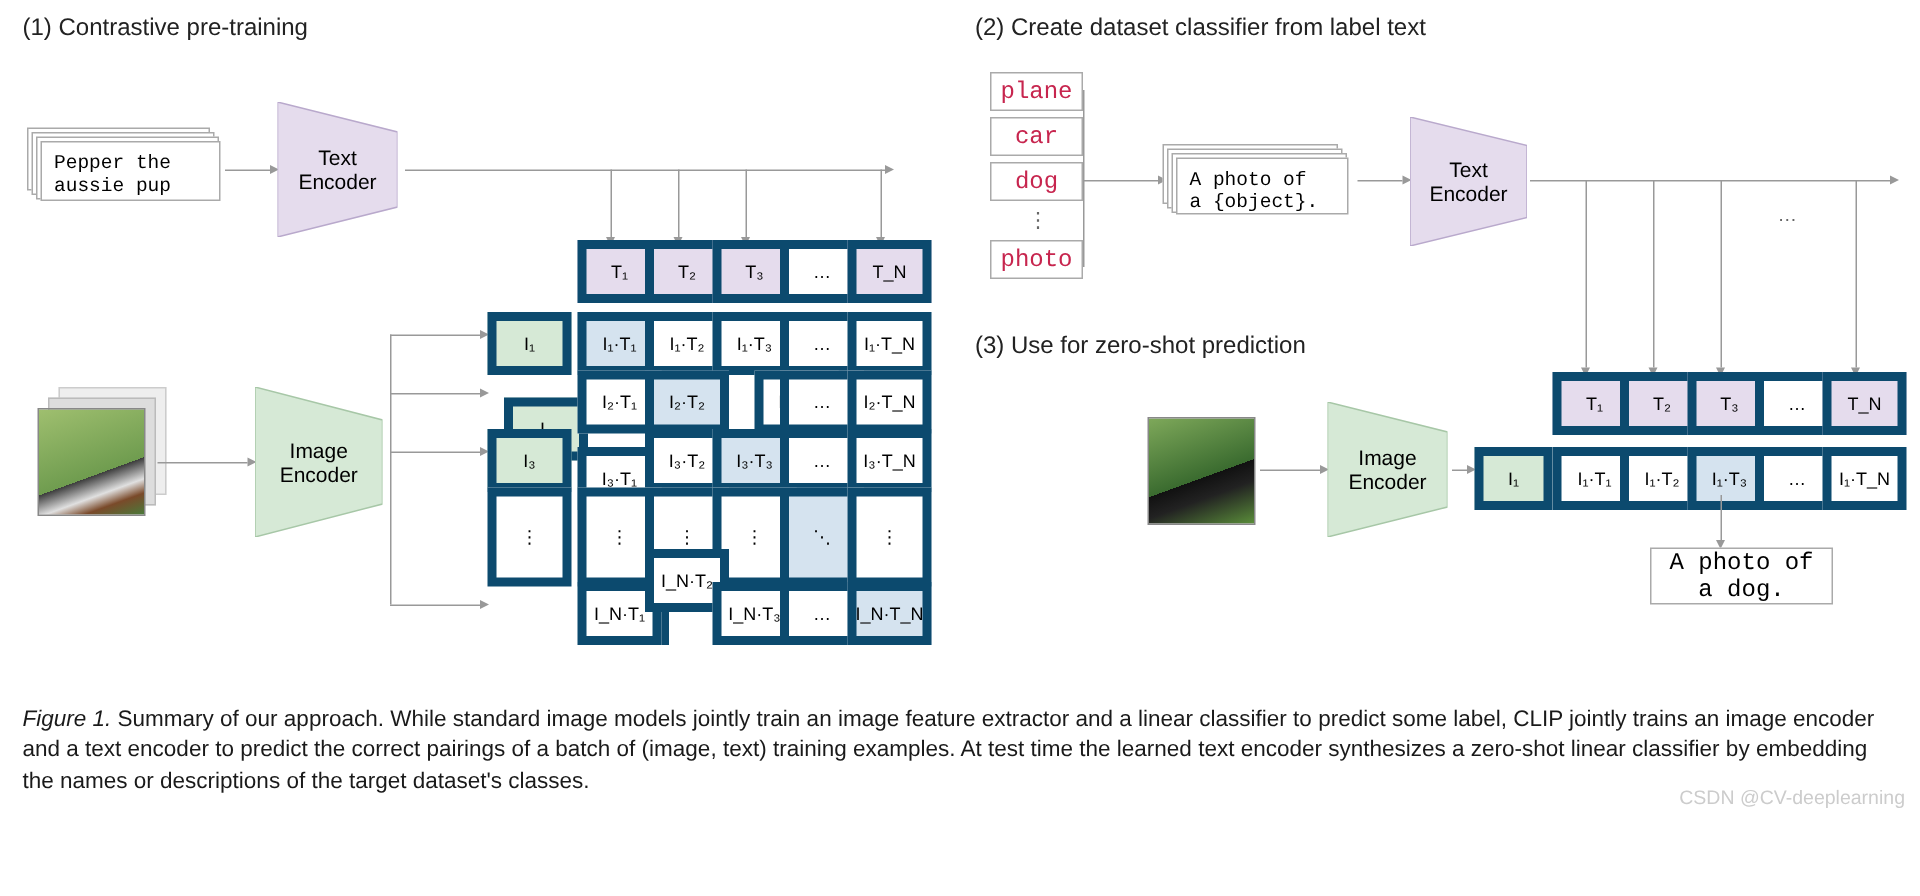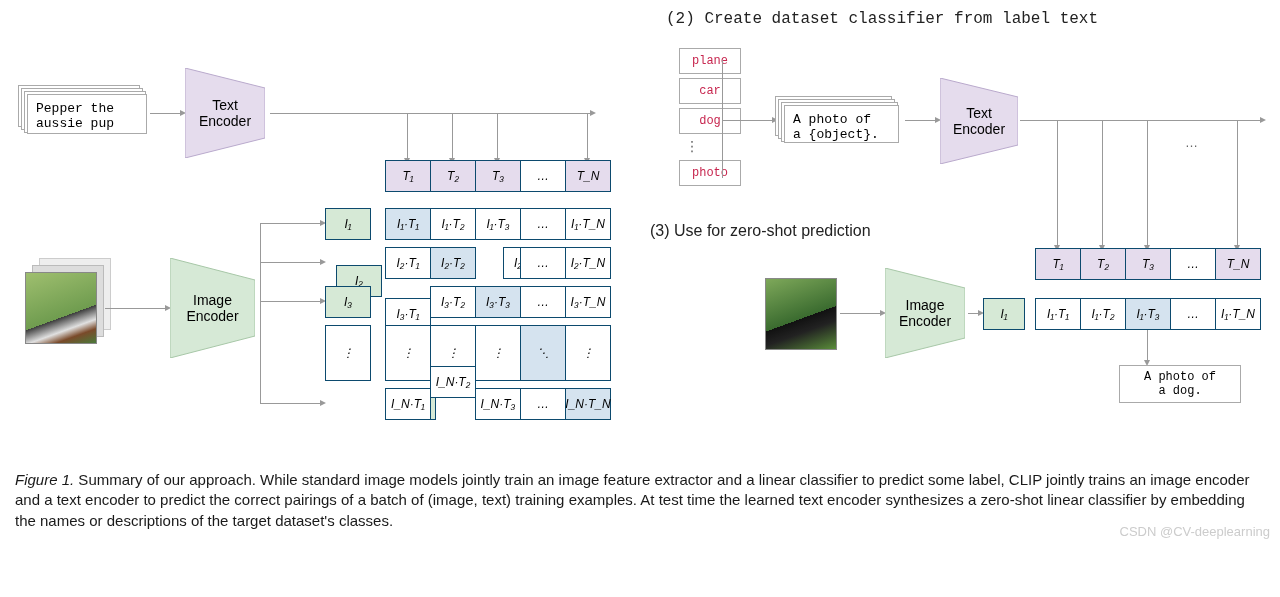--- a/index.html
+++ b/index.html
@@ -6,47 +6,48 @@
     margin: 0;
     font-family: -apple-system, BlinkMacSystemFont, "Segoe UI", Helvetica, sans-serif;
     background: #fff;
     width: 1280px;
     height: 597px;
     position: relative;
   }
   .canvas { position: relative; width: 1280px; height: 597px; }
   .section-title { position: absolute; font-size: 16px; color: #222; }
   .mono { font-family: "Courier New", monospace; font-size: 13px; }
-  .box { position: absolute; border: 1px solid #aaa; background: #fff; display:flex; align-items:center; justify-content:center; text-align:center; font-size:12px;margin-left:19px; }
+  .box { position: absolute; border: 1px solid #aaa; background: #fff; display:flex; align-items:center; justify-content:center; text-align:center; font-size:16px; }
   .stack { position:absolute; width:120px; height:50px; }
   .stack .layer { position:absolute; border:1px solid #aaa; background:#fff; width:100%; height:100%; }
   .l0{top:0;left:0;} .l1{top:3px;left:3px;} .l2{top:6px;left:6px;}
   .stack .front { position:absolute; top:9px; left:9px; border:1px solid #aaa; background:#fff; width:100%; height:100%; padding:6px 8px; box-sizing:border-box; text-align:left;}
   .trap { position:absolute; }
   .trap svg { display:block; }
   .trap .lbl { position:absolute; width:100%; top:50%; transform:translateY(-50%); text-align:center; font-size:14px; }
-  .cell { position:absolute; border:1px solid #0c4a6e; background:#fff; display:flex; align-items:center; justify-content:center; font-size:12px;font-style:italic; }
+  .cell { position:absolute; border:6px solid #0c4a6e; background:#fff; display:flex; align-items:center; justify-content:center; font-size:12px; }
   .purple { background:#e5dced; }
   .green  { background:#d6e9d6; }
   .blue   { background:#d5e3ef; }
   .arrow-h { position:absolute; height:1px; background:#999; }
   .arrow-h:after { content:""; position:absolute; right:-6px; top:-3px; border-left:6px solid #999; border-top:3.5px solid transparent; border-bottom:3.5px solid transparent; }
   .arrow-v { position:absolute; width:1px; background:#999; }
   .arrow-v:after { content:""; position:absolute; bottom:-6px; left:-3px; border-top:6px solid #999; border-left:3.5px solid transparent; border-right:3.5px solid transparent; }
   .imgph { position:absolute; border:1px solid #888; overflow:hidden; }
   .imgdog { background: linear-gradient(160deg,#9fbf6f 0%,#6f9c4f 60%,#3c3c3c 60%,#e0e0e0 75%,#7a4a2a 85%,#4a7a3a 100%); }
   .imgcow { background: linear-gradient(160deg,#7ea85a 0%,#3a6b2f 55%,#111 55%,#222 70%,#5a8d3a 100%); }
   .caption { position:absolute; left:15px; right:15px; font-size:15px; color:#1a1a1a; line-height:1.35; }
   .watermark { position:absolute; right:10px; bottom:58px; color:#ccc; font-size:13px; pointer-events:none; }
 </style>
 </head>
 <body>
 <div class="canvas">
 
-<div class="section-title" style="left:666px; top:10px;font-family:Liberation Mono, monospace;">(2) Create dataset classifier from label text</div>
+<div class="section-title" style="left:15px; top:10px;">(1) Contrastive pre-training</div>
+<div class="section-title" style="left:650px; top:10px;">(2) Create dataset classifier from label text</div>
 <div class="section-title" style="left:650px; top:222px;">(3) Use for zero-shot prediction</div>
 
 <div class="stack" style="left:18px; top:85px; width:120px; height:40px;text-decoration:underline;">
   <div class="layer l0"></div>
       <div class="layer l1"></div>
       <div class="layer l2"></div>
   <div class="front mono" style="white-space:pre-line;">Pepper the
 aussie pup</div>
 </div>
 <div class="arrow-h" style="left:150px; top:113px; width:30px;"></div>

